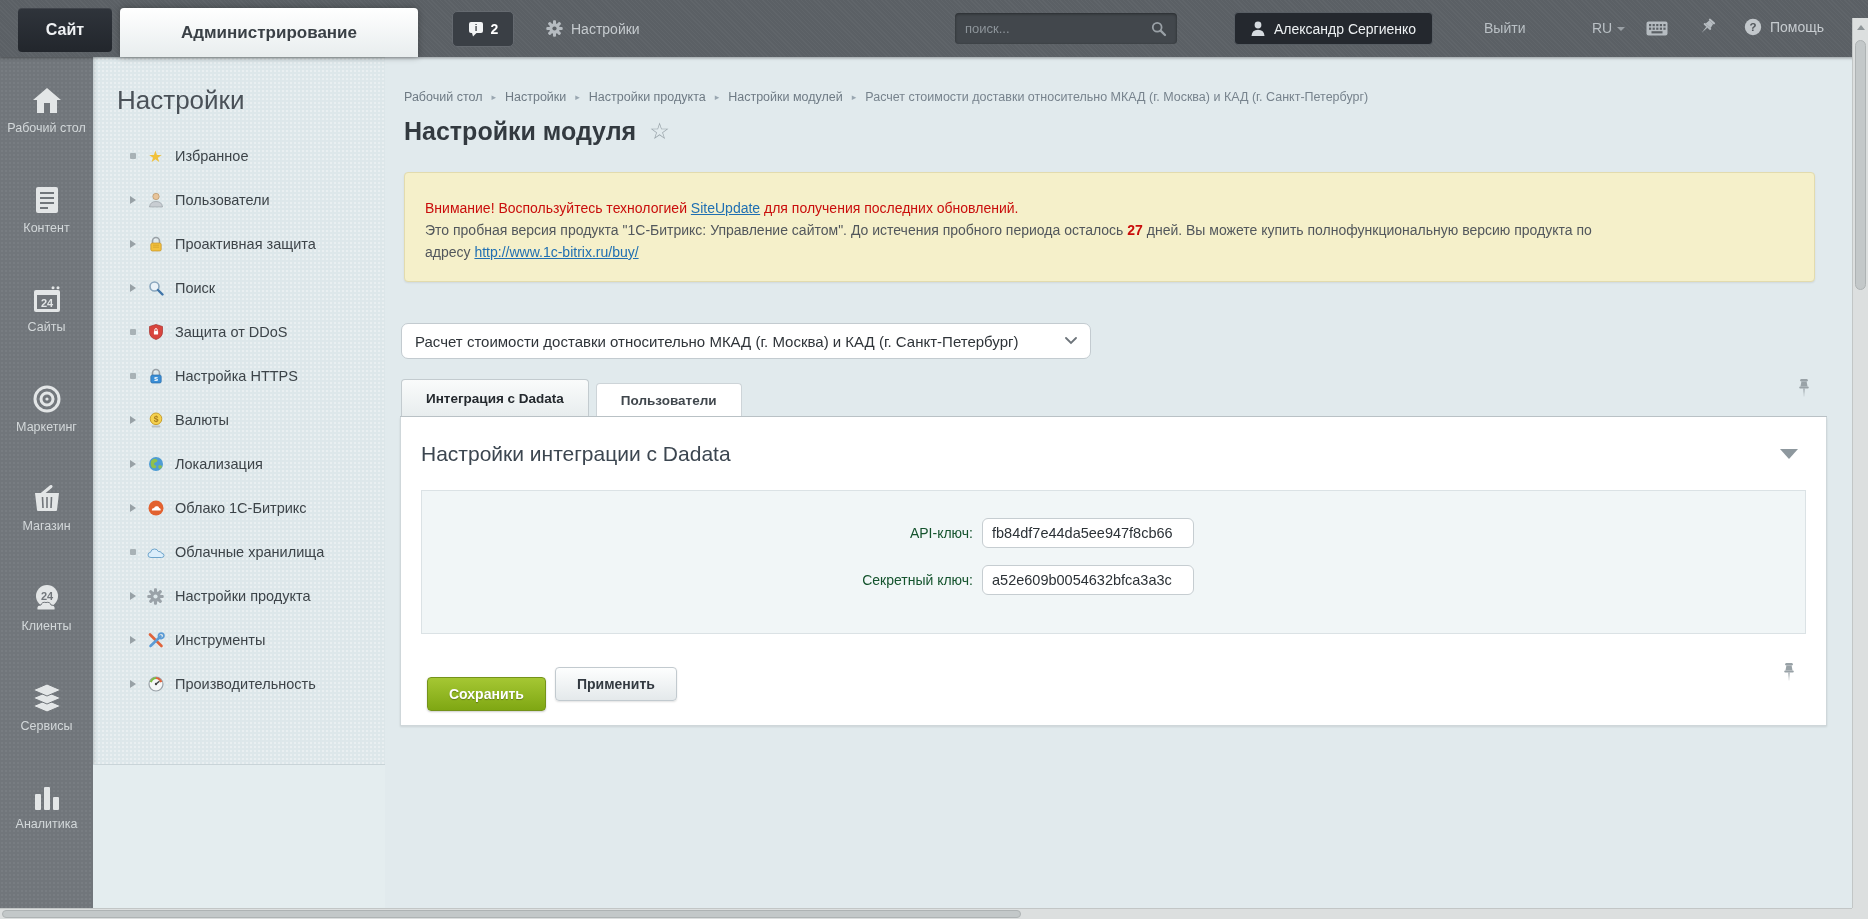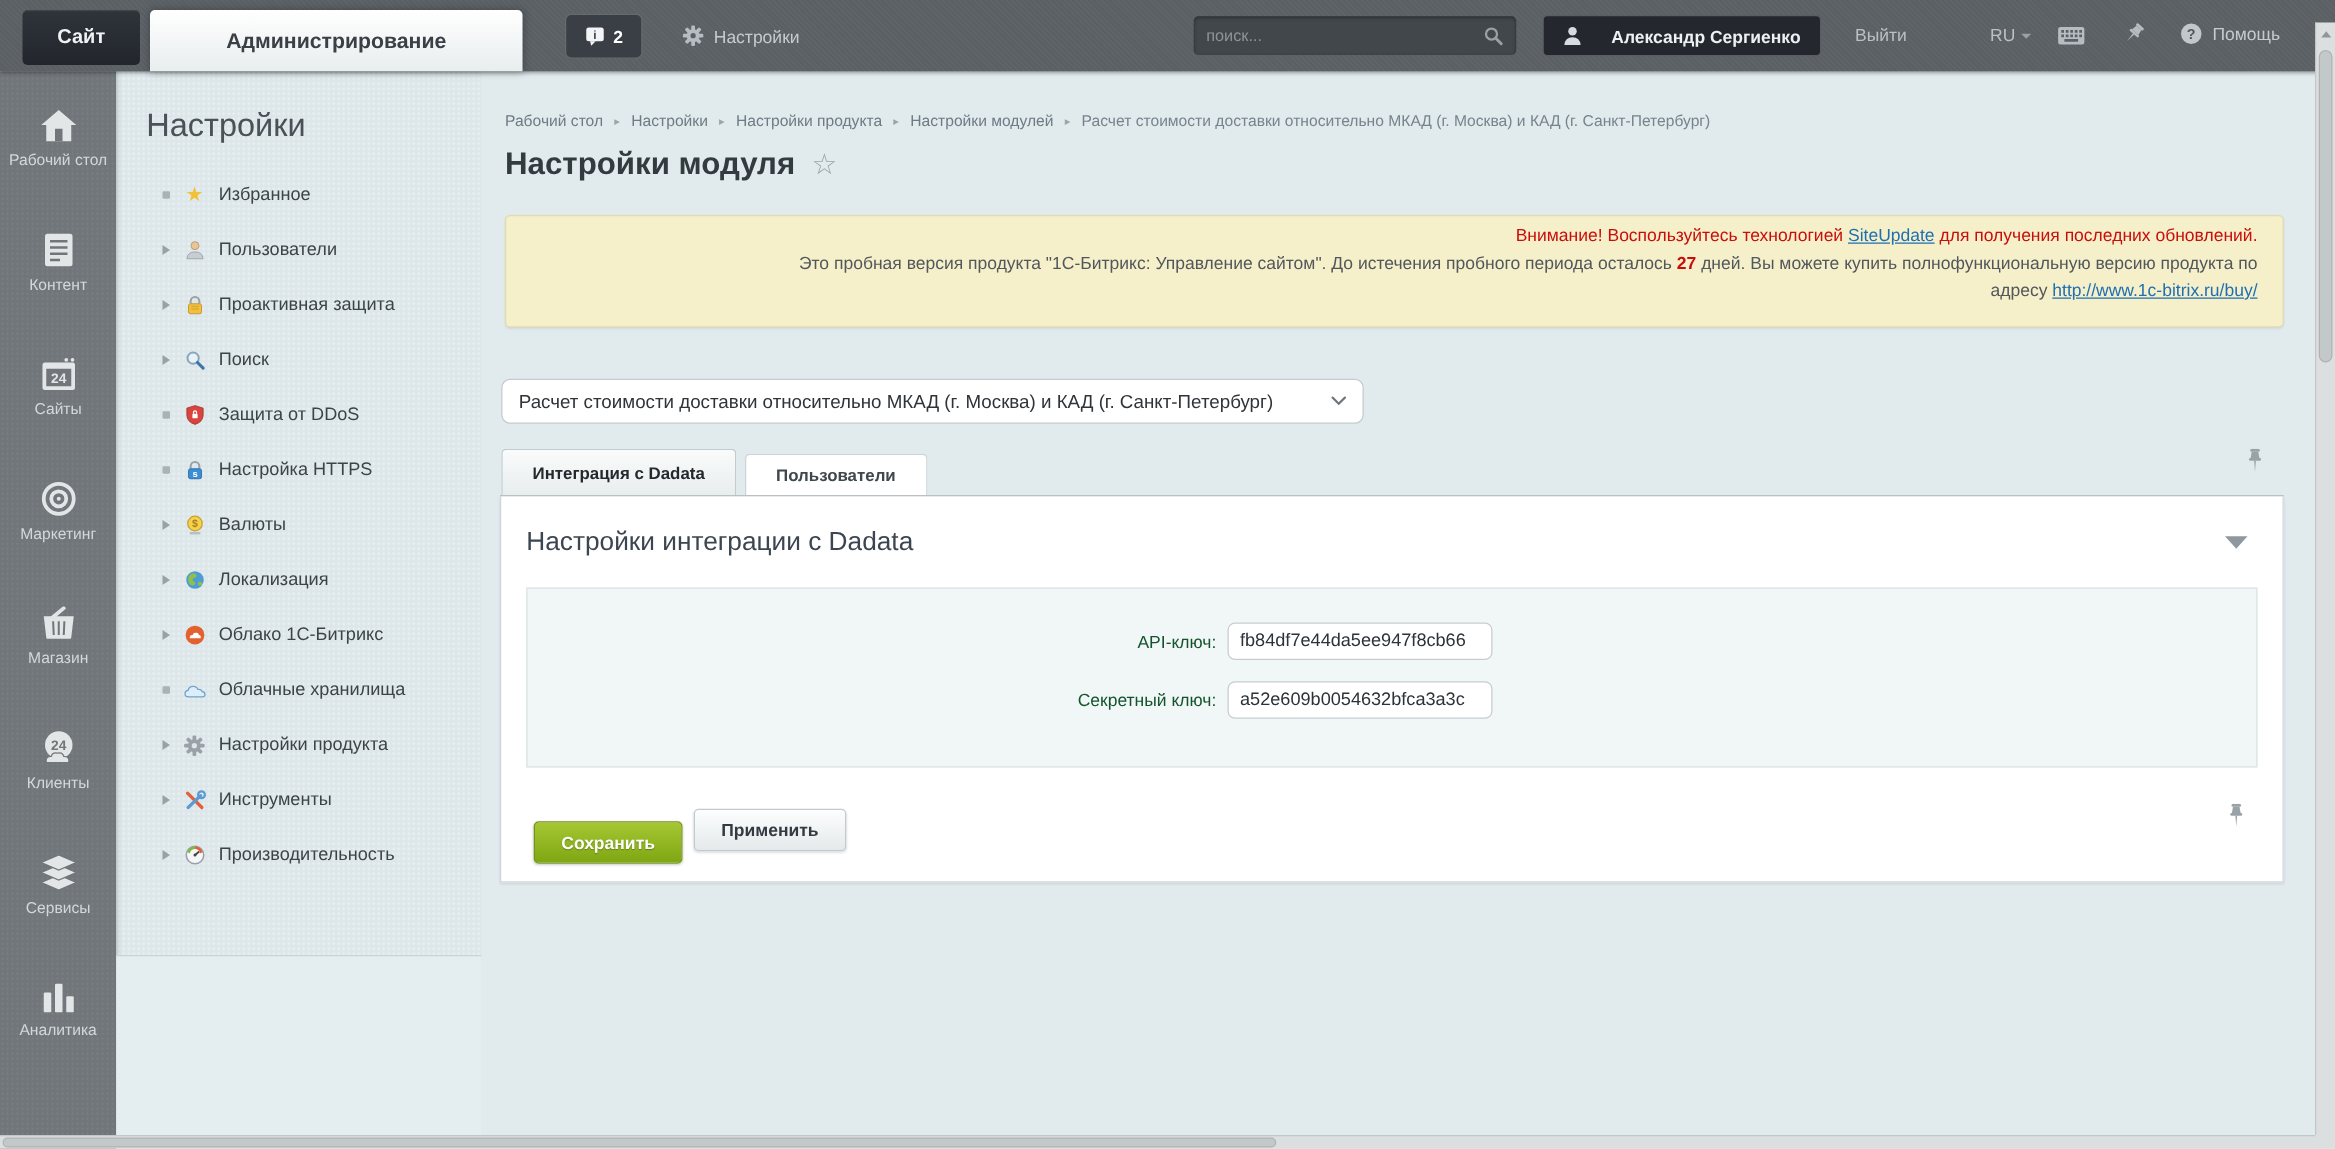--- a/index.html
+++ b/index.html
@@ -17,29 +17,29 @@
   .admin-tab { position:absolute; left:120px; top:8px; width:298px; height:49px;
     background:linear-gradient(#ffffff,#e8edee); border-radius:4px 4px 0 0; color:#3a4046;
     font-size:17px; font-weight:bold; display:flex; align-items:center; justify-content:center;
     box-shadow:0 0 7px rgba(0,0,0,.3); cursor:pointer; }
   .notif-badge { position:absolute; left:452px; top:11px; height:36px; width:62px;
     background:#3a3f45; border:1px solid #656a70; border-radius:5px; display:flex;
     align-items:center; justify-content:center; gap:7px; color:#fff; font-weight:bold;
     font-size:14px; cursor:pointer; }
   .tb-settings { position:absolute; left:546px; top:20px; display:flex; gap:8px;
     align-items:center; color:#c6cbcf; font-size:14px; cursor:pointer; }
-  .tb-search { position:absolute; left:955px; top:13px; width:258px; height:31px;
+  .tb-search { position:absolute; left:955px; top:13px; width:222px; height:31px;
     background:#42474c; border-radius:4px; box-shadow:inset 0 1px 3px rgba(0,0,0,.4);
     display:flex; align-items:center; padding:0 10px; }
   .tb-search input { flex:1; background:transparent; border:none; outline:none;
     color:#c8cdd1; font-size:13px; font-family:inherit; }
   .tb-search input::placeholder { color:#8d949a; }
   .tb-user { position:absolute; left:1234px; top:12px; height:33px; padding:0 16px;
     background:#24282e; border:1px solid #585e64; border-radius:4px; color:#eef1f3;
-    font-weight:bold; font-size:14px; display:flex; gap:24px; align-items:center; cursor:pointer; }
+    font-weight:normal; font-size:14px; display:flex; gap:9px; align-items:center; cursor:pointer; }
   .tb-link { position:absolute; top:20px; color:#bac0c5; font-size:14px; cursor:pointer; }
   .caret { display:inline-block; width:0; height:0; border-left:4px solid transparent;
     border-right:4px solid transparent; border-top:4px solid #9aa0a5; margin-left:5px; vertical-align:middle; }
   .tb-icon-btn { position:absolute; cursor:pointer; }
   .tb-help { position:absolute; left:1744px; top:18px; display:flex; gap:8px;
     align-items:center; color:#c6cbcf; font-size:14px; cursor:pointer; }
 
   
   .workspace { display:flex; height:862px; position:relative; }
 
@@ -73,23 +73,23 @@
   .main { flex:1; position:relative; padding:33px 41px 0 15px; }
   .breadcrumb { display:flex; align-items:center; white-space:nowrap; font-size:12.5px;
     color:#6e7a84; margin-left:4px; }
   .bc-item { cursor:pointer; }
   .bc-last { color:#77838d; }
   .bc-sep { color:#99a6b0; font-size:9px; margin:0 9px; }
   .page-title-row { display:flex; align-items:center; margin:13px 0 0 4px; }
   .page-title { font-size:25px; font-weight:bold; color:#333a40; }
   .fav-star { font-size:23px; color:#9aa5ab; margin-left:13px; cursor:pointer; line-height:1; }
 
-  .notice { margin:26px 0 0 4px; background:#f5f0ca; border:1px solid #e2dbae; border-radius:4px;
-    padding:4px 20px 18px; font-size:14px; line-height:22px; color:#52575c;
-    box-shadow:0 1px 2px rgba(0,0,0,.08);text-align:right; }
+  .notice { margin:26px 12px 0 4px; background:#f5f0ca; border:1px solid #e2dbae; border-radius:4px;
+    padding:24px 20px 18px; font-size:14px; line-height:22px; color:#52575c;
+    box-shadow:0 1px 2px rgba(0,0,0,.08); }
   .notice-line1 { color:#c90d0b; }
   .link { color:#1f6fb2; text-decoration:underline; cursor:pointer; }
   .days { color:#c90d0b; font-weight:bold; }
 
   .module-select { margin:41px 0 0 1px; width:690px; height:36px; background:#fff;
     border:1px solid #c3cbd0; border-radius:7px; display:flex; align-items:center;
     justify-content:space-between; padding:0 13px; font-size:15px; color:#2f3439; cursor:pointer; }
   .ms-text { overflow:hidden; text-overflow:ellipsis; white-space:nowrap; }
 
   .tabbar { margin-top:20px; position:relative; border-bottom:1px solid #b9c1c5;

